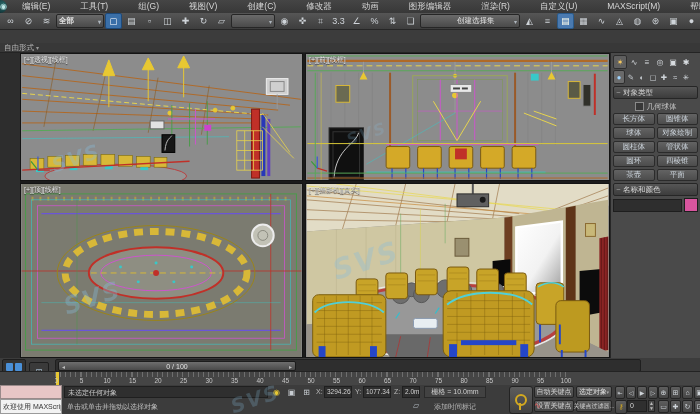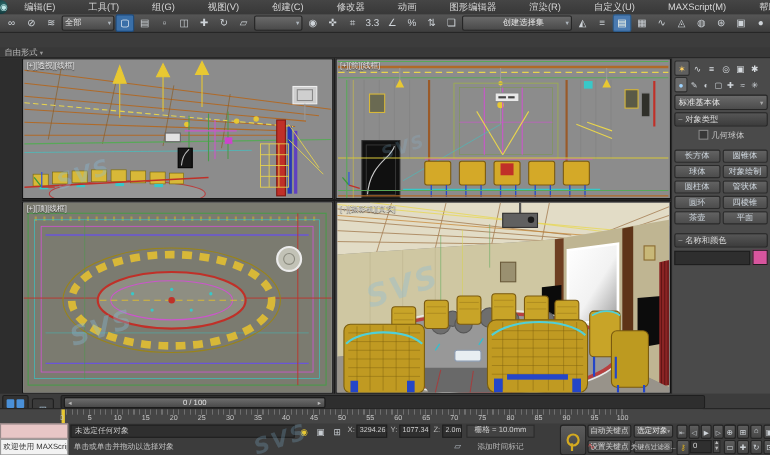--- a/index.html
+++ b/index.html
@@ -48,21 +48,21 @@
   .cp-sub{width:10px;height:12px;display:flex;align-items:center;justify-content:center;font-size:7.5px;color:#cfd4d9;border-radius:2px;}
   .cp-sub.active{background:#6a6a6a;border:1px solid #2e2e2e;color:#9fd4ff;}
   .cp-dd{height:12px;background:linear-gradient(#6a6a6a,#4c4c4c);border:1px solid #262626;border-radius:2px;display:flex;
          align-items:center;justify-content:space-between;padding:0 3px;margin:2px 0;color:#e4e4e4;}
   .rollout{height:11px;background:linear-gradient(#565656,#3c3c3c);border:1px solid #262626;border-radius:2px;display:flex;
            align-items:center;margin:2px 0;color:#d8d8d8;}
   .rollout .minus{width:9px;text-align:center;color:#aaa;}
   .rollout .rtitle{flex:1;text-align:left;padding-right:8px;}
   .autogrid{display:flex;align-items:center;justify-content:center;gap:3px;height:11px;color:#c8c8c8;}
   .chk{width:7px;height:7px;background:#383838;border:1px solid #8a8a8a;}
-  .obj-grid{display:grid;grid-template-columns:1fr 1fr;gap:2px;margin:8px 0;}
+  .obj-grid{display:grid;grid-template-columns:1fr 1fr;gap:2px;margin:1px 0;}
   .obj-btn{height:12px;background:linear-gradient(#636363,#4c4c4c);border:1px solid #2b2b2b;border-radius:2px;color:#ccd4dc;
            font-size:7.5px;display:flex;align-items:center;justify-content:center;font-family:"Liberation Sans",sans-serif;padding:0;}
   .namerow{display:flex;gap:2px;align-items:center;margin-top:2px;}
   .name-field{flex:1;height:11px;background:#2e2e2e;border:1px solid #1e1e1e;}
   .swatch{width:12px;height:12px;border:1px solid #1e1e1e;}
   
   .timebar{position:absolute;left:0;top:358px;width:700px;height:13px;background:#3c3c3c;}
   .layout-btn1{position:absolute;left:2px;top:1px;width:24px;height:25px;background:#323232;border:1px solid #1e1e1e;border-radius:2px;
                display:grid;grid-template-columns:1fr 1fr;gap:2px;padding:3px;box-sizing:border-box;}
   .layout-btn1 i{background:#4a90d8;border-radius:1px;}
@@ -141,21 +141,21 @@
         <span class="menu-item">自定义(U)</span>
         <span class="menu-item">MAXScript(M)</span>
         <span class="menu-item">帮助(H)</span>
       </div>
   </div>
 
   <div class="toolbar" id="main-toolbar">
       <span class="tb-icon">∞</span>
       <span class="tb-icon">⊘</span>
       <span class="tb-icon">≋</span>
-      <span class="tb-dd" style="width: 42px;">
+      <span class="tb-dd" style="width: 42px; font-weight: bold;">
         <span style="overflow: hidden; white-space: nowrap;">全部</span>
         <span class="cat">▾</span>
       </span>
       <span class="tb-icon active">▢</span>
       <span class="tb-icon">▤</span>
       <span class="tb-icon">▫</span>
       <span class="tb-icon">◫</span>
       <span class="tb-icon">✚</span>
       <span class="tb-icon">↻</span>
       <span class="tb-icon">▱</span>
@@ -531,24 +531,20 @@
       </div>
     <div class="cp-row" id="cp-subs">
         <span class="cp-sub active">●</span>
         <span class="cp-sub">✎</span>
         <span class="cp-sub">◐</span>
         <span class="cp-sub">▢</span>
         <span class="cp-sub">✚</span>
         <span class="cp-sub">≈</span>
         <span class="cp-sub">✳</span>
       </div>
-    <div class="cp-dd">
-      <span>标准基本体</span>
-      <span style="font-size:6px;color:#aaa;">▾</span>
-    </div>
     <div class="rollout">
       <span class="minus">−</span>
       <span class="rtitle">对象类型</span>
     </div>
     <div class="autogrid">
       <span class="chk"></span>
       <span>几何球体</span>
     </div>
     <div class="obj-grid" id="obj-grid">
         <button class="obj-btn">长方体</button>

